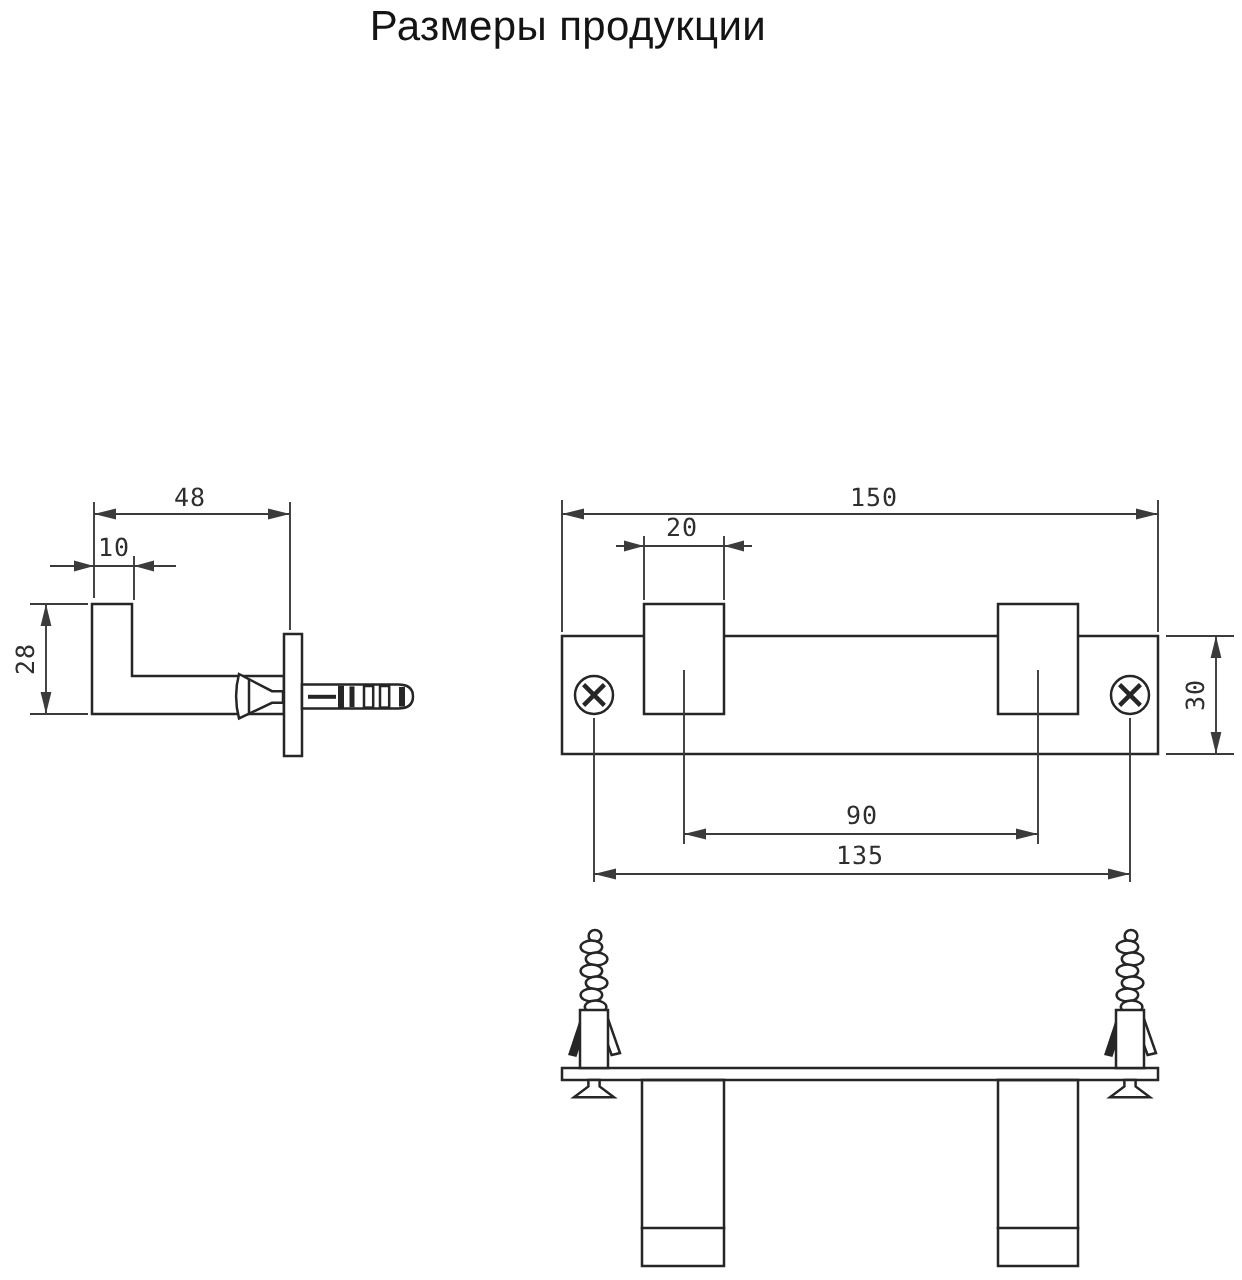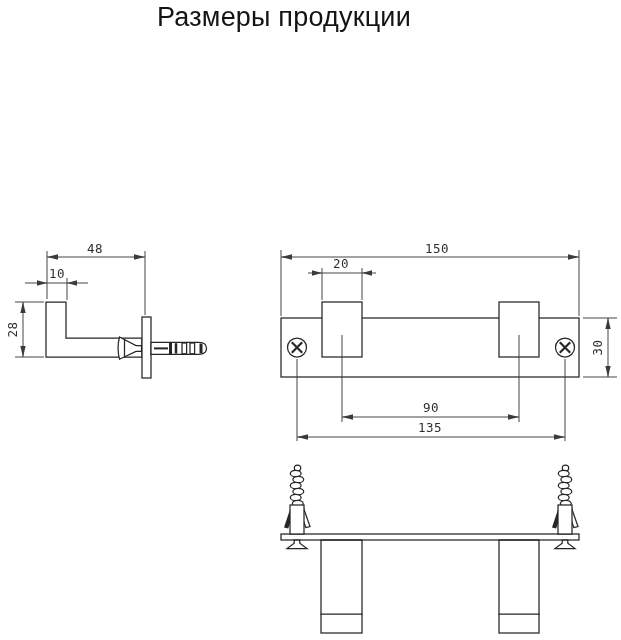--- a/index.html
+++ b/index.html
@@ -2,21 +2,21 @@
 <html><head>
 <meta charset="utf-8">
 <style>
   html,body{margin:0;padding:0;}
   body{
     width:621px;height:640px;background:#ffffff;position:relative;overflow:hidden;
     font-family:"Liberation Sans", sans-serif;
   }
   .title{
     position:absolute;top:2px;left:0;width:568px;text-align:center;
-    font-size:27px;font-weight:500;color:#141414;letter-spacing:0.2px;margin:0;
+    font-size:21px;font-weight:500;color:#141414;letter-spacing:0.2px;margin:0;
   }
   svg{position:absolute;top:0;left:0;}
   .part{stroke:#262626;stroke-width:1.25;fill:none;stroke-linejoin:miter;stroke-linecap:square;}
   .fillw{fill:#ffffff;}
   .dim{stroke:#3b3b3b;stroke-width:0.95;fill:none;stroke-linecap:butt;}
   .arrow{fill:#3b3b3b;stroke:none;}
   .dark{fill:#262626;stroke:none;}
   .rib{stroke:#262626;fill:none;}
   text.dimlbl{
     font-family:"DejaVu Sans Mono", monospace;font-size:12.5px;fill:#2e2e2e;

